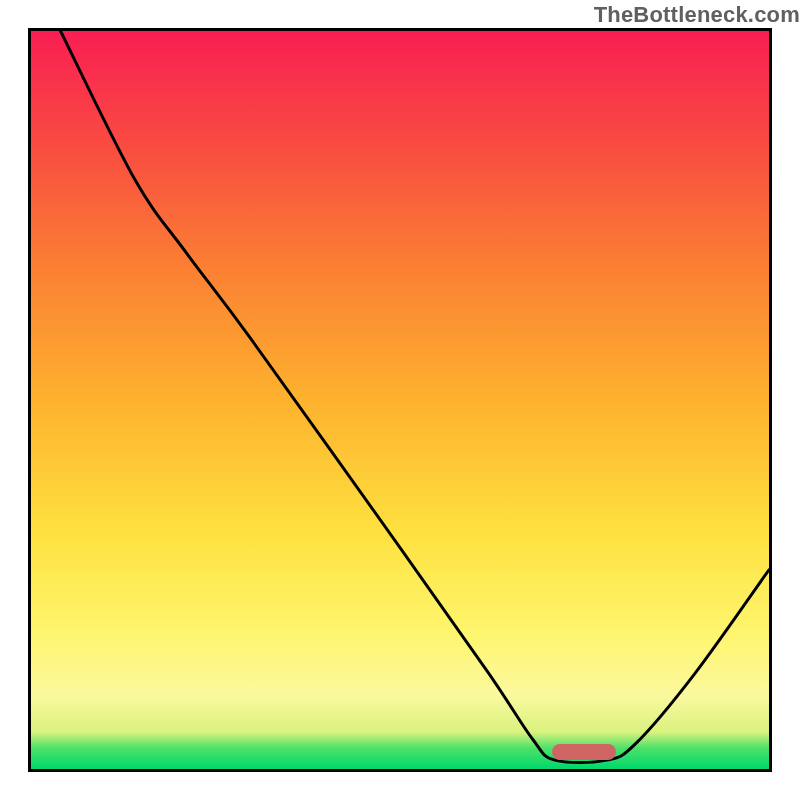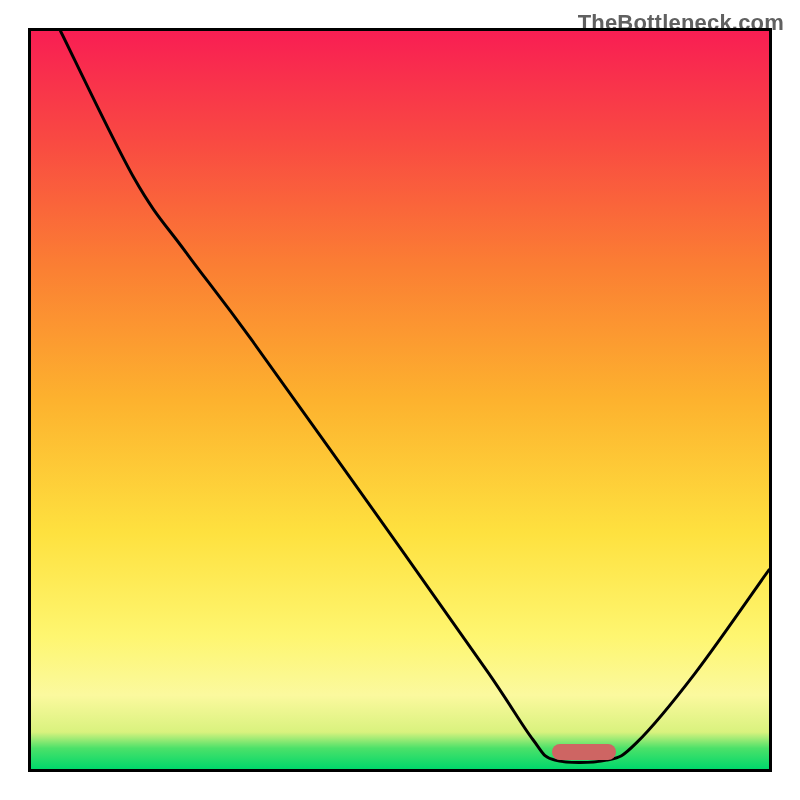--- a/index.html
+++ b/index.html
@@ -12,26 +12,25 @@
     overflow: hidden;
   }
   .stage {
     position: relative;
     width: 800px;
     height: 800px;
   }
   .watermark {
     position: absolute;
     top: 2px;
-    right: 16px;
+    right: 0;
     font-size: 22px;
     font-weight: 600;
     color: #606060;
     letter-spacing: 0.2px;
-    margin-top: 8px;
   }
   .plot {
     position: absolute;
     left: 28px;
     top: 28px;
     width: 744px;
     height: 744px;
     box-sizing: border-box;
     border: 3.5px solid #000;
     overflow: hidden;

